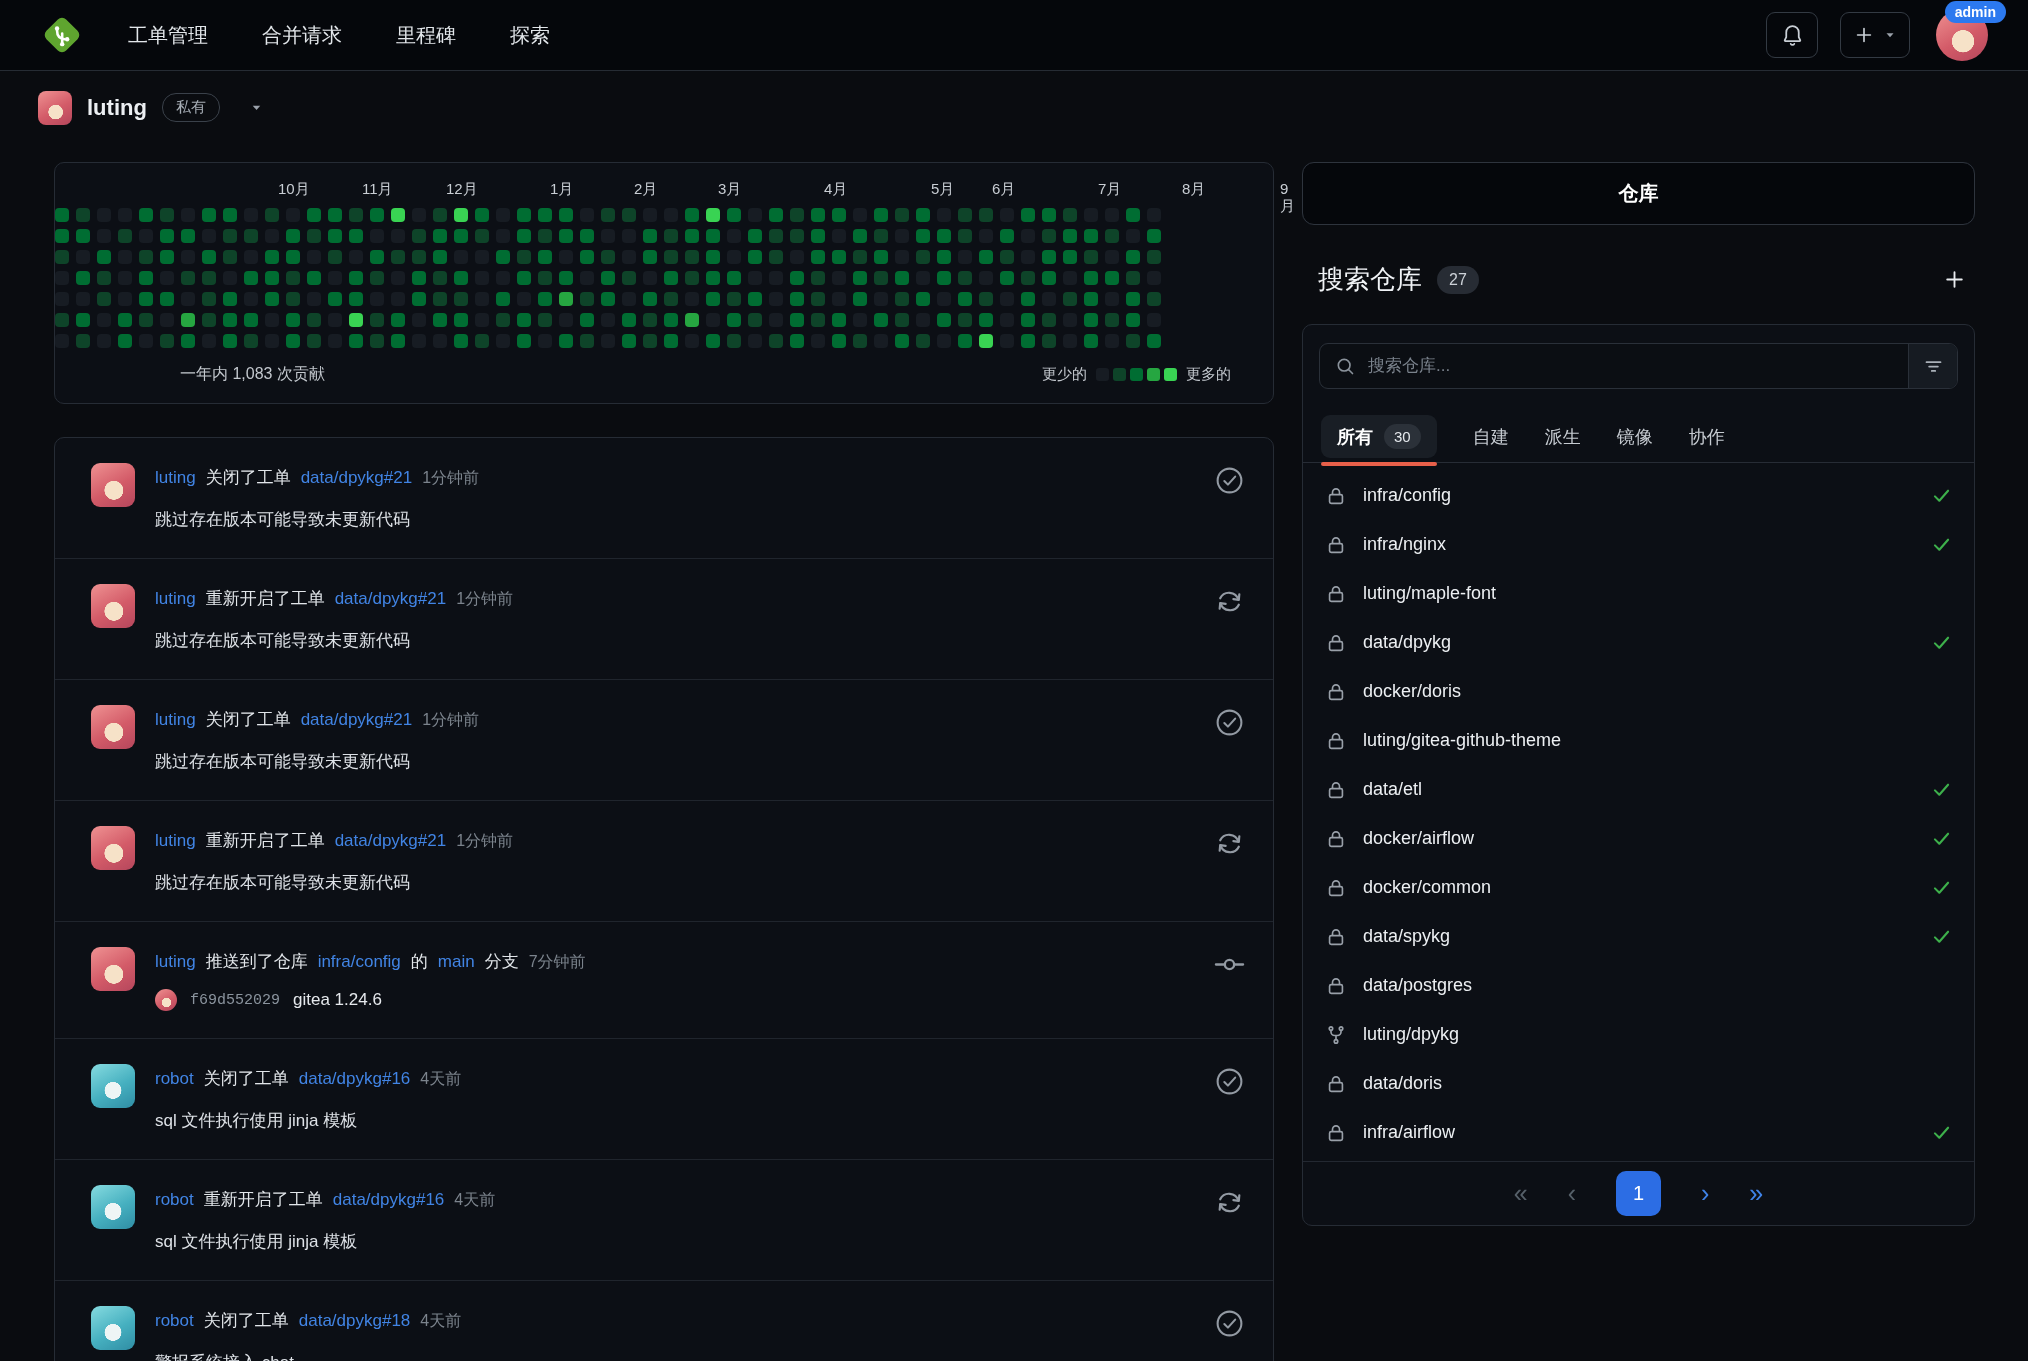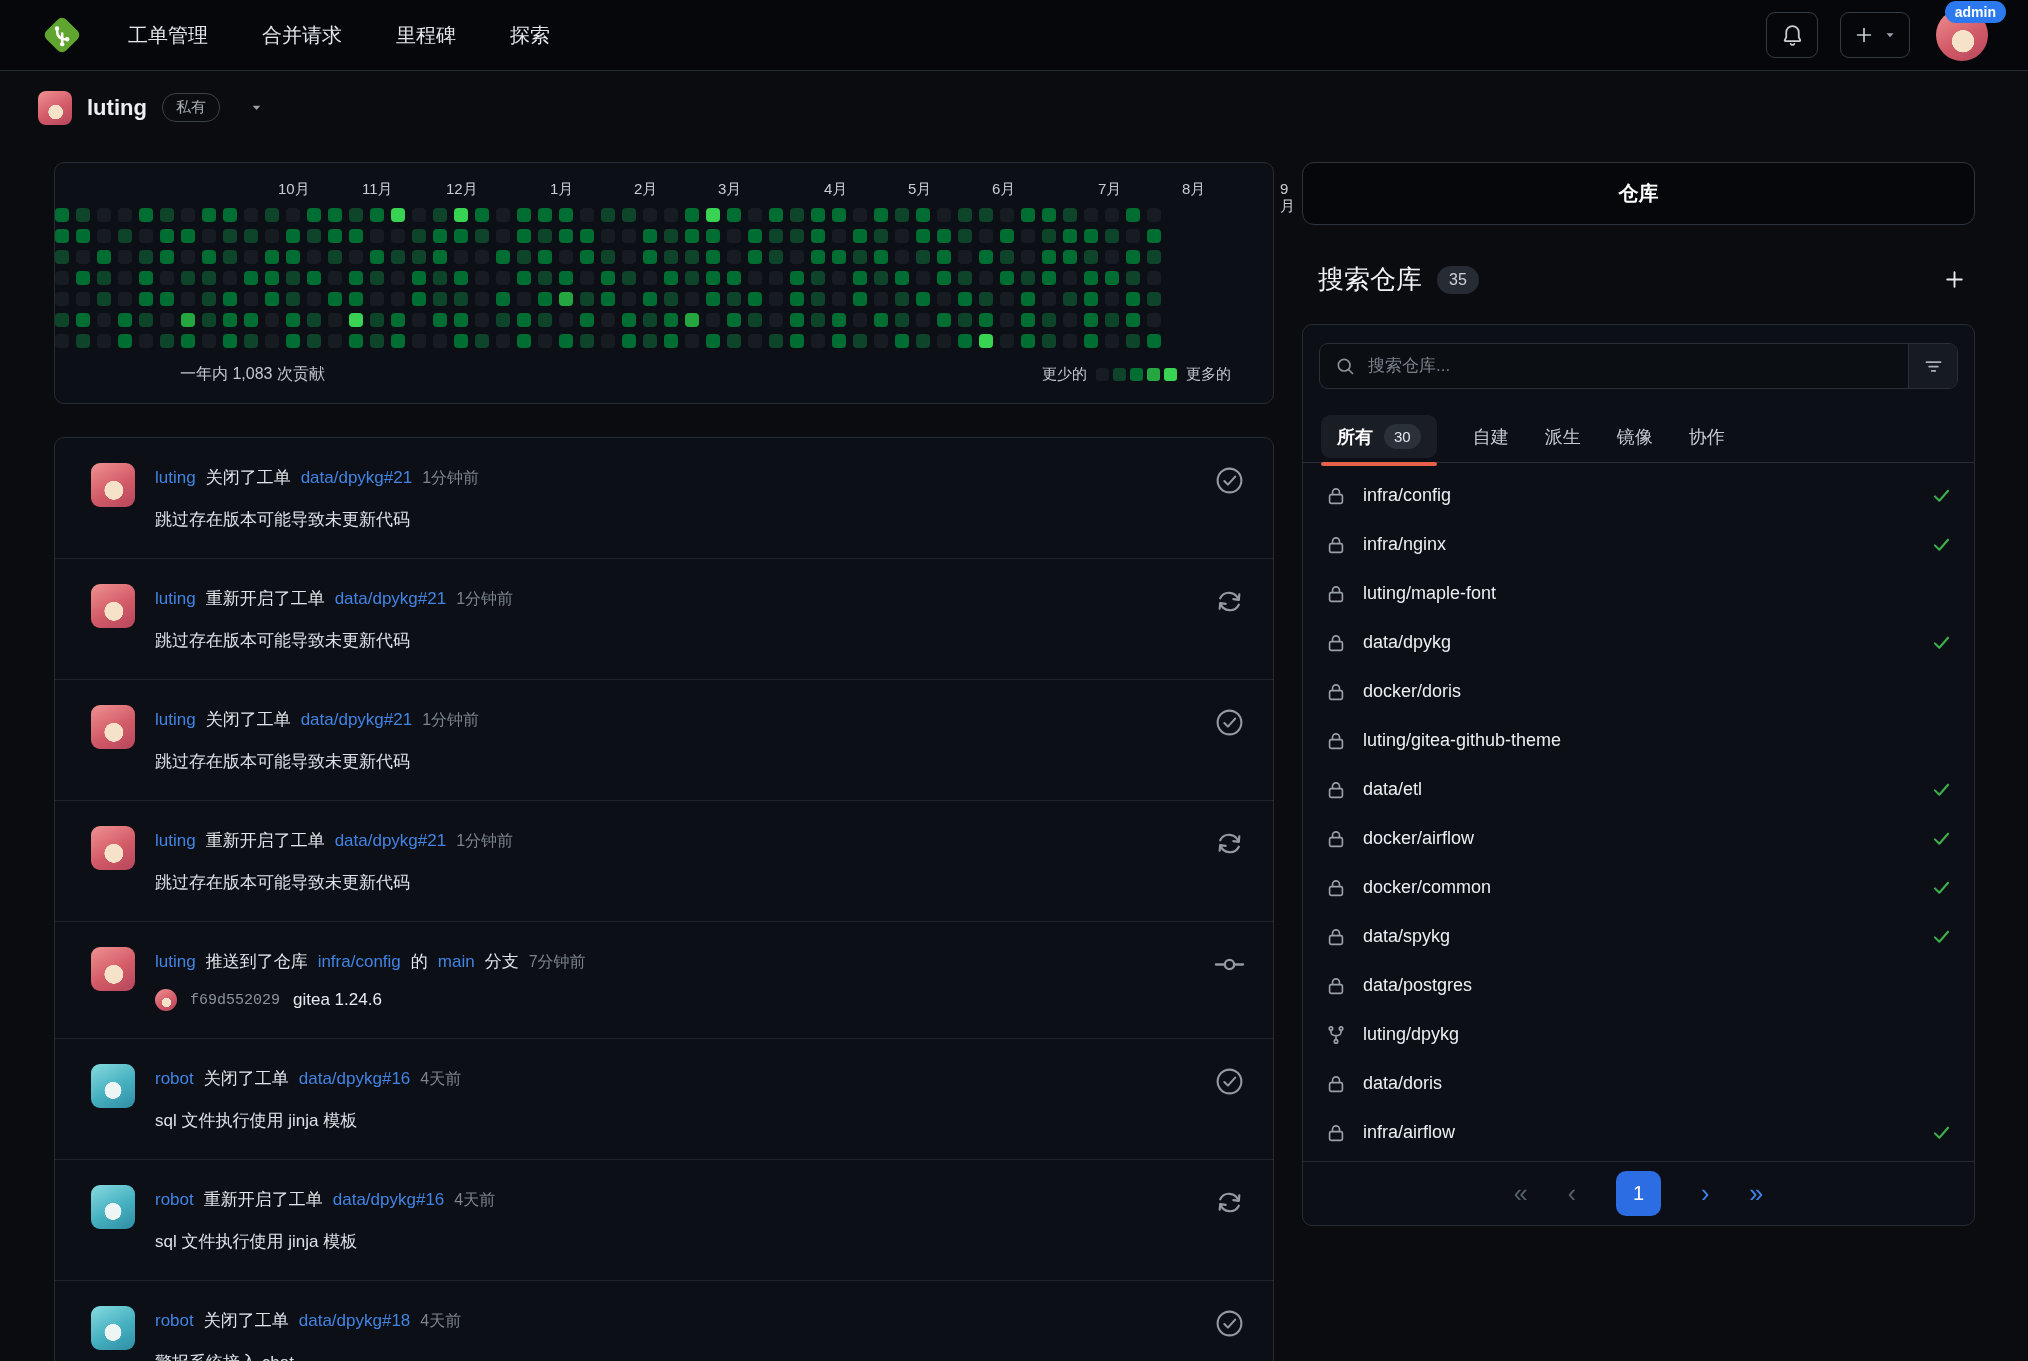--- a/index.html
+++ b/index.html
@@ -199,21 +199,21 @@
 
     <div class="card heat-card">
       <div class="heat-months" id="heat-months">
           <span class="heat-month" style="left: 98px;">10月</span>
           <span class="heat-month" style="left: 182px;">11月</span>
           <span class="heat-month" style="left: 266px;">12月</span>
           <span class="heat-month" style="left: 370px;">1月</span>
           <span class="heat-month" style="left: 454px;">2月</span>
           <span class="heat-month" style="left: 538px;">3月</span>
           <span class="heat-month" style="left: 644px;">4月</span>
-          <span class="heat-month" style="left: 728px; text-align: center;">5月</span>
+          <span class="heat-month" style="left: 751px; text-align: center;">5月</span>
           <span class="heat-month" style="left: 812px;">6月</span>
           <span class="heat-month" style="left: 918px;">7月</span>
           <span class="heat-month" style="left: 1002px;">8月</span>
           <span class="heat-month" style="left: 1100px;">9月</span>
         </div>
       <div class="heat-flex">
         <div class="heat-grid" id="heat-grid">
             <div class="heat-cell" style="background: rgb(0, 109, 50);"></div>
             <div class="heat-cell" style="background: rgb(0, 109, 50);"></div>
             <div class="heat-cell" style="background: rgb(14, 68, 41);"></div>
@@ -765,21 +765,21 @@
   </div>
 
   <div class="right-col">
 
     <div class="side-tabs">
       <div class="side-tab active">仓库</div>
     </div>
 
     <div class="list-header">
       <span class="list-title">搜索仓库</span>
-      <span class="list-count">35</span>
+      <span class="list-count">27</span>
       <span class="list-add ic" id="add-slot">
           <span class="ic" style="width: 25px; height: 25px;">
             <svg viewBox="0 0 24 24" fill="none" stroke="currentColor" stroke-width="1.8" stroke-linecap="round">
               <path d="M12 5v14M5 12h14"></path>
             </svg>
           </span>
         </span>
     </div>
 
     <div class="card repo-card">

